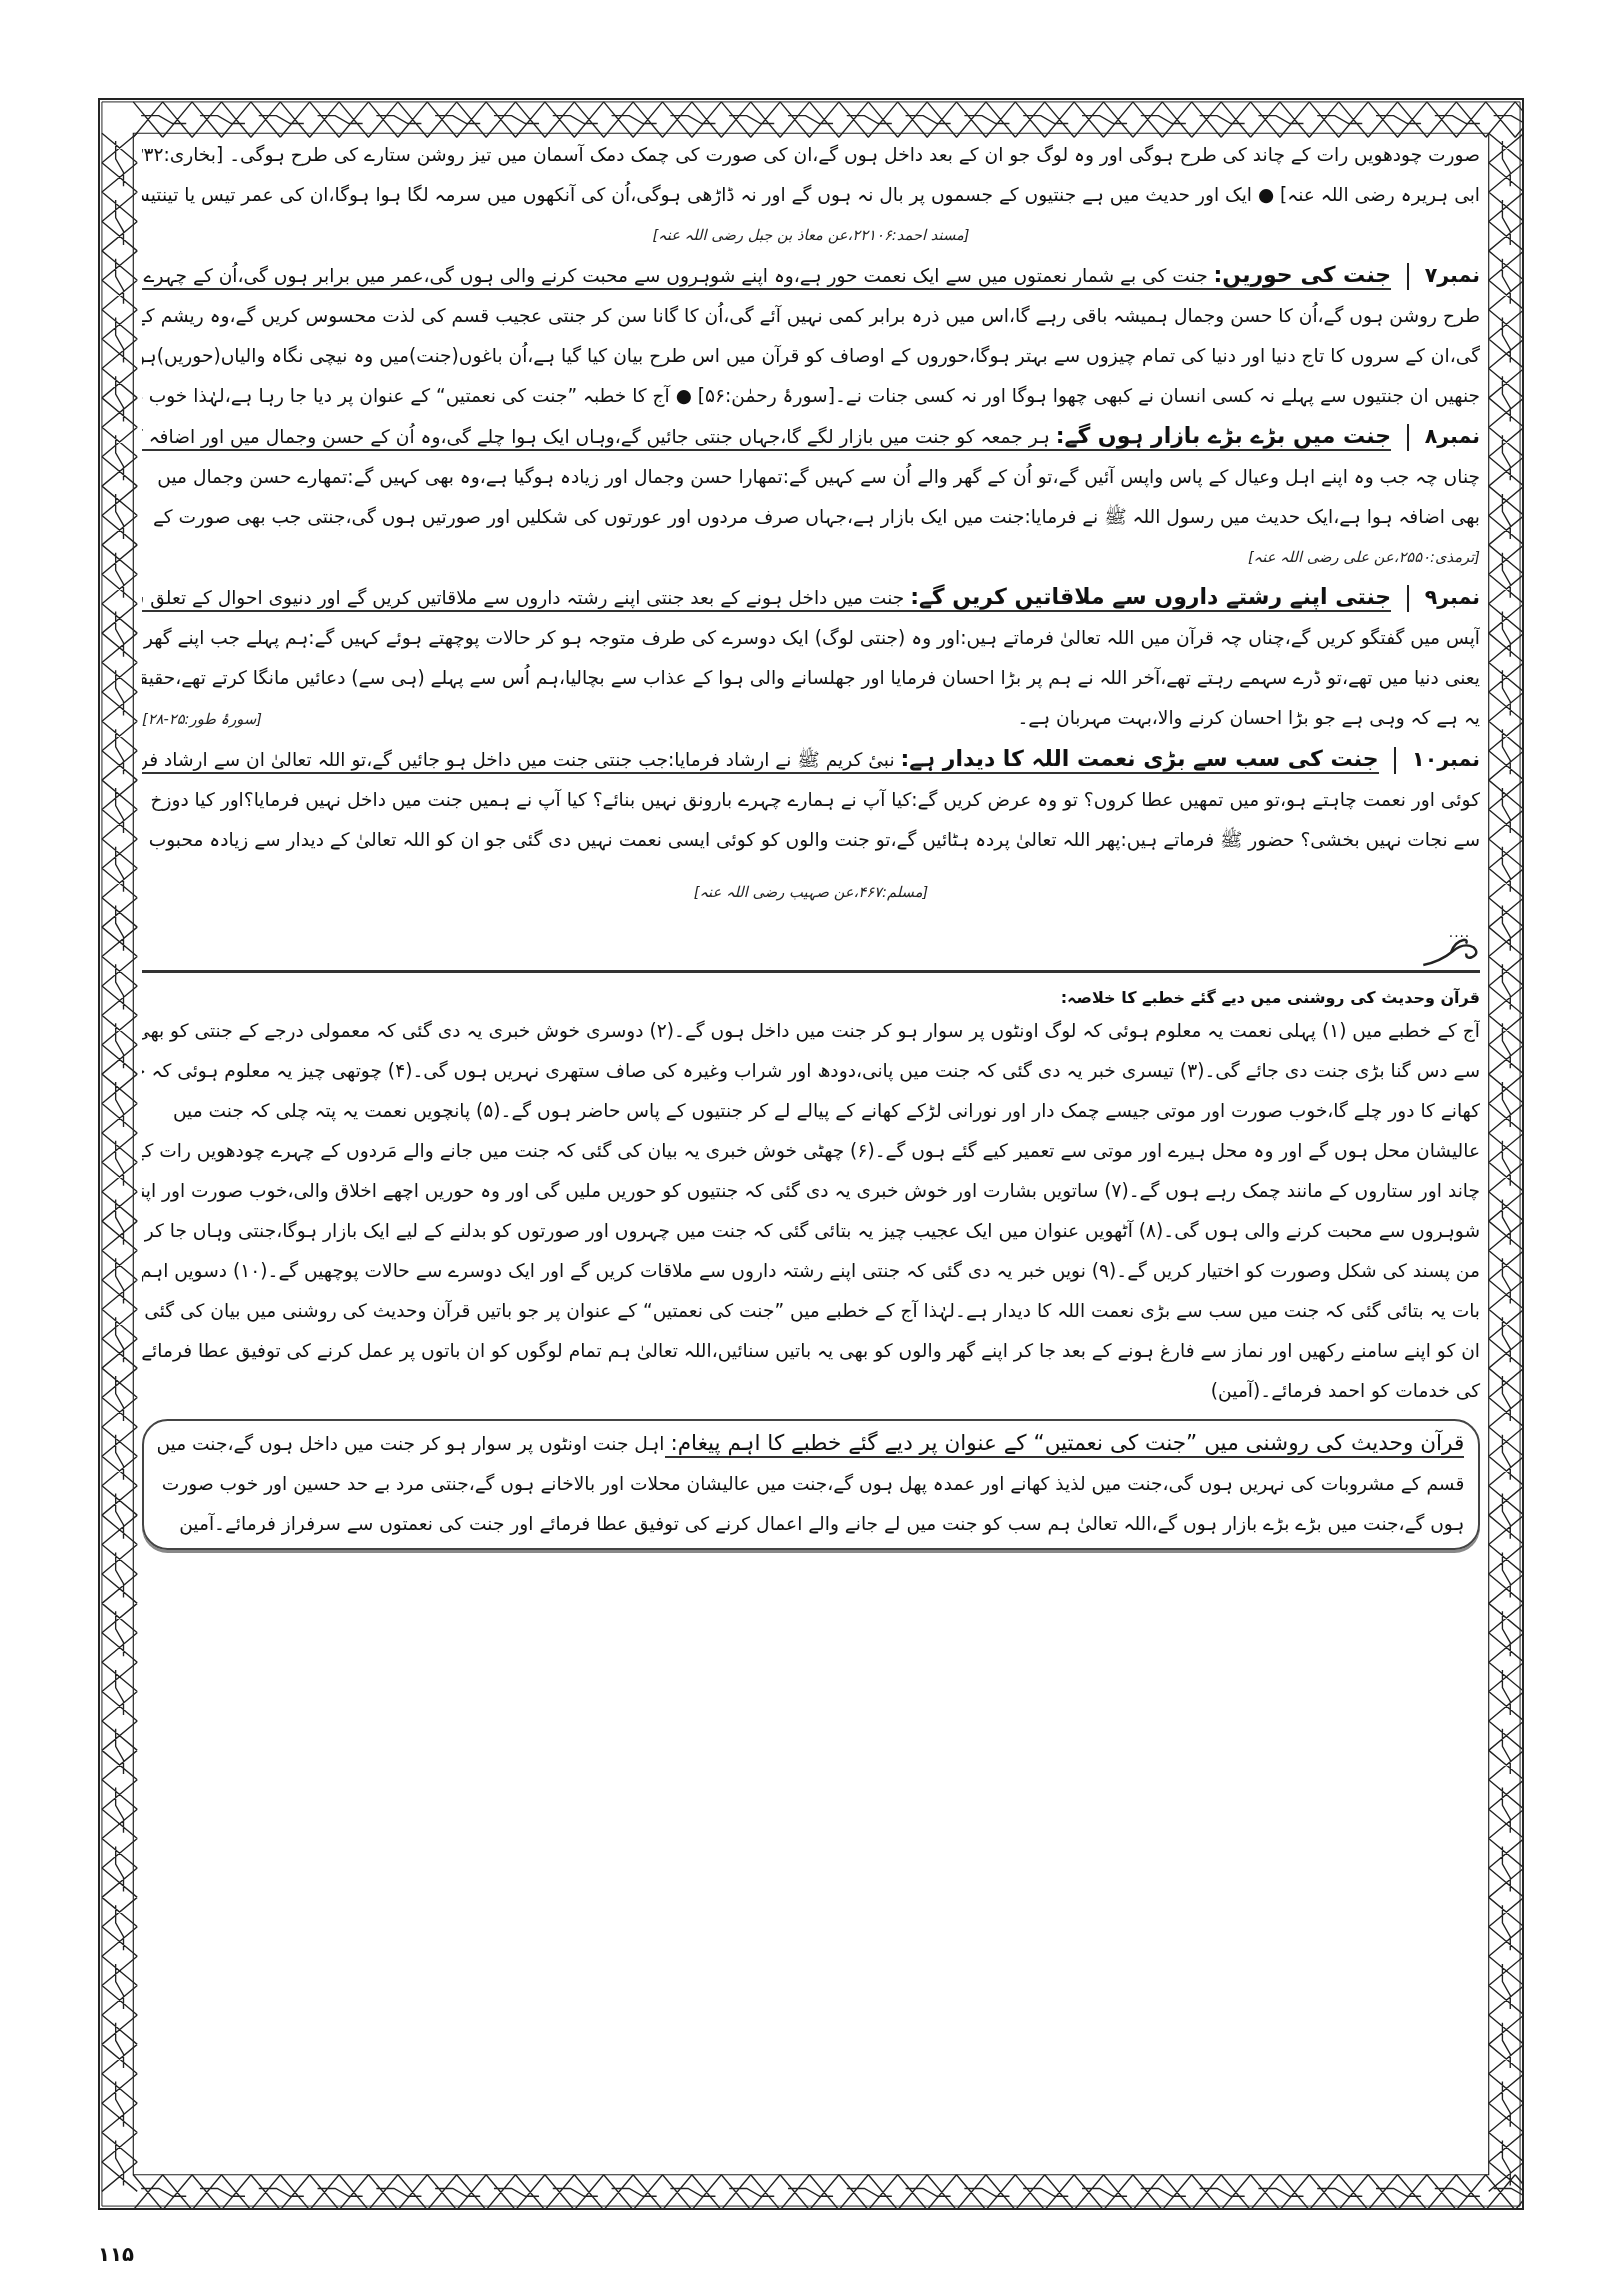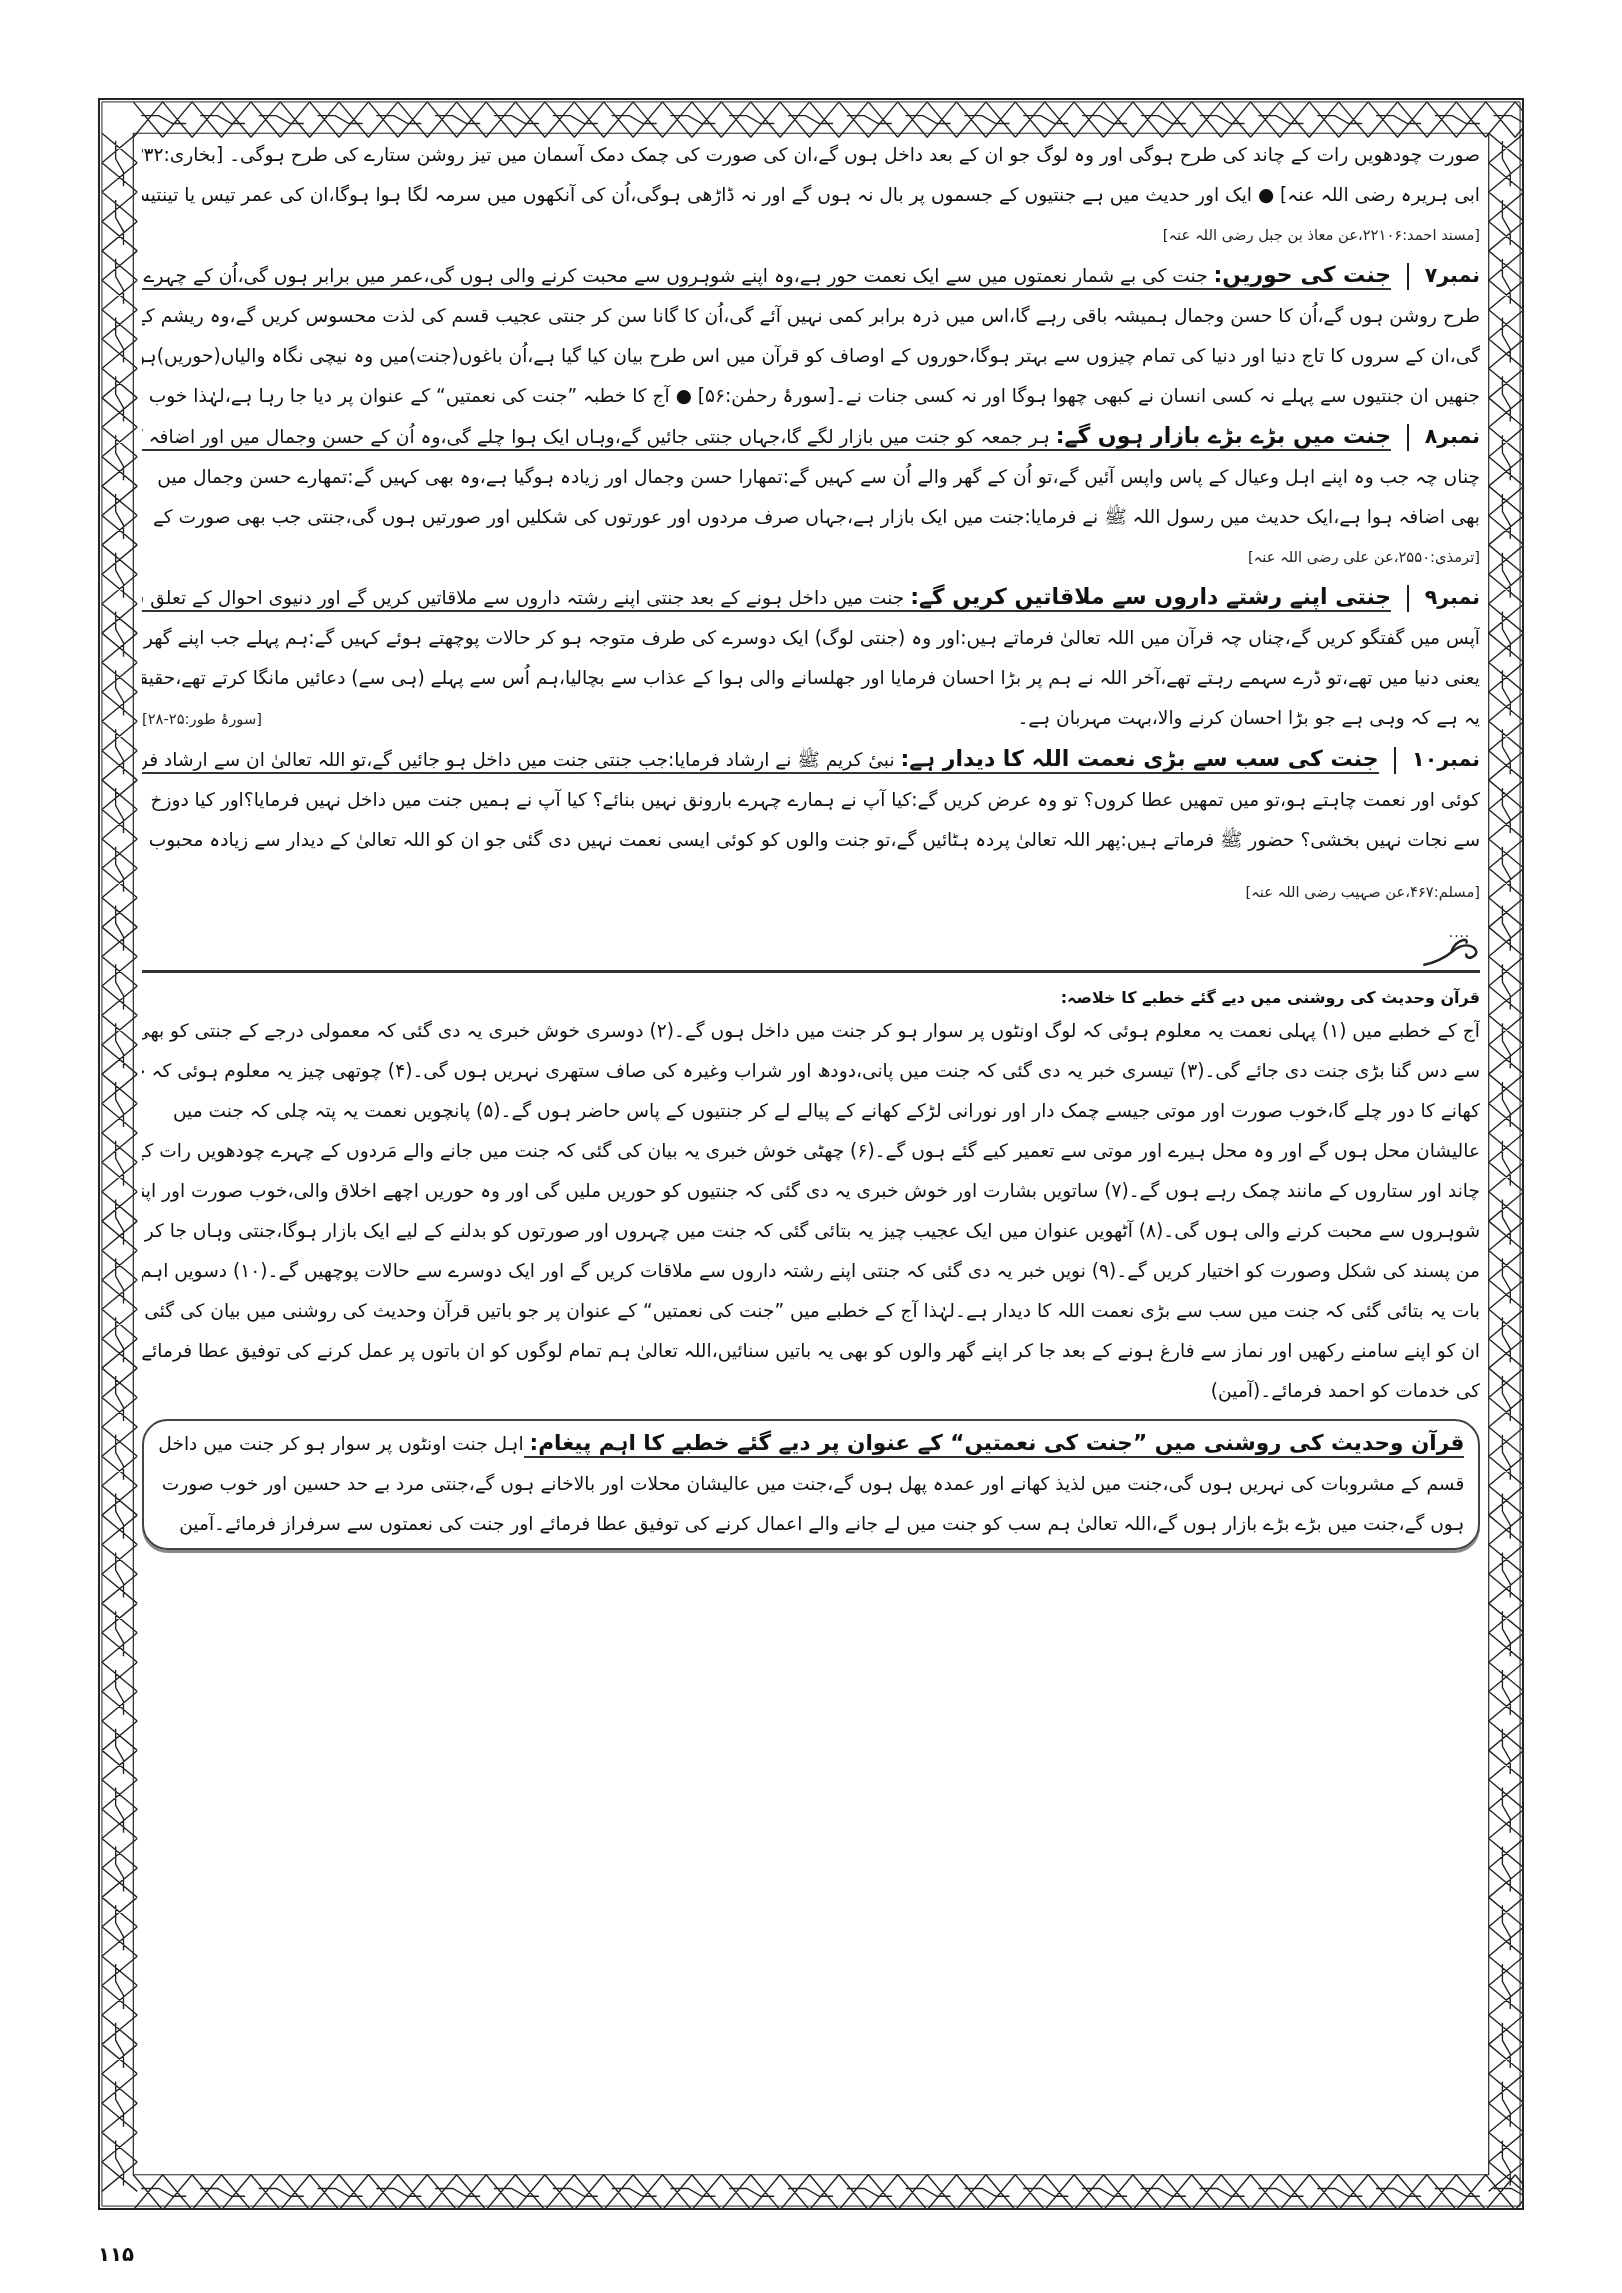--- a/index.html
+++ b/index.html
@@ -3,34 +3,34 @@
 <meta charset="utf-8">
 <style>
   html, body { margin: 0; padding: 0; background: #ffffff; }
   body { width: 1622px; height: 2294px; position: relative; overflow: hidden;
          font-family: "DejaVu Sans", sans-serif; color: #111; }
   .frame { position: absolute; left: 98px; top: 98px; width: 1426px; height: 2112px; }
   .frame svg { position: absolute; left: 0; top: 0; }
   .content { position: absolute; left: 142px; top: 135px; width: 1338px; height: 2058px; direction: rtl; }
   .line { font-size: 18.6px; line-height: 40px; text-align: justify; text-align-last: right; white-space: nowrap; overflow: hidden; }
   .para { font-size: 18.6px; line-height: 40px; text-align: justify; }
-  .ref { direction: rtl; text-align: right; font-size: 14.7px; color: #222; line-height: 40px; }
+  .ref { direction: rtl; text-align: center; font-size: 14.7px; color: #222; line-height: 40px; font-style: italic; }
   .ref-row { display: flex; justify-content: space-between; align-items: baseline; }
   .sec-num { font-weight: bold; font-size: 20.6px; white-space: nowrap; }
   .sec-bar { display: inline-block; width: 2px; height: 27.4px; background: #222; margin: 0 9.8px; vertical-align: middle; }
   .sec-title { font-weight: bold; font-size: 22px; white-space: nowrap; margin-top: 48px; }
   .sec-body { font-size: 18.6px; }
   .underlined { border-bottom: 2px solid #333; padding-bottom: 2px; }
   .divider { position: relative; height: 59px; margin-top: 11.8px; }
   .divider .rule { position: absolute; left: 0; right: 0; bottom: 9.8px; height: 2.9px; background: #333; }
   .divider .orn { position: absolute; right: 0; bottom: 9.8px; font-size: 27.4px; }
   .divider .dots { position: absolute; right: 9.8px; top: 0; font-size: 13.7px; letter-spacing: 1px; }
   .summary-title { font-size: 16px; font-weight: bold; margin: 5.9px 0 3.9px; }
   .box { border: 2px solid #444; border-radius: 25.5px; padding: 2px 13.7px 3.9px; margin-top: 7.8px; box-shadow: 0 2.9px 0 #888; }
-  .box-title { font-weight: bold; font-size: 21.6px; margin-top: 13px; }
+  .box-title { font-weight: normal; font-size: 21.6px; margin-top: 13px; }
   .page-num { position: absolute; left: 98px; top: 2227px; font-size: 19.6px; font-weight: bold; direction: rtl; margin-top: 16px; }
 </style>
 </head>
 <body>
 
 <div class="frame">
   <svg id="border-svg" width="1426" height="2112" viewBox="0 0 1455 2155">
       <path d="M1 1 H1454 V2154 H1 Z" fill="none" stroke="#222" stroke-width="2"></path>
       <path d="M4 4 H1451 V2151 H4 Z" fill="none" stroke="#222" stroke-width="1"></path>
       <path d="M36 4 L66 40 M36 40 L66 4 M66 4 L96 40 M66 40 L96 4 M44 18 H62 L76 26 H90 M96 4 L126 40 M96 40 L126 4 M126 4 L156 40 M126 40 L156 4 M104 18 H122 L136 26 H150 M156 4 L186 40 M156 40 L186 4 M186 4 L216 40 M186 40 L216 4 M164 18 H182 L196 26 H210 M216 4 L246 40 M216 40 L246 4 M246 4 L276 40 M246 40 L276 4 M224 18 H242 L256 26 H270 M276 4 L306 40 M276 40 L306 4 M306 4 L336 40 M306 40 L336 4 M284 18 H302 L316 26 H330 M336 4 L366 40 M336 40 L366 4 M366 4 L396 40 M366 40 L396 4 M344 18 H362 L376 26 H390 M396 4 L426 40 M396 40 L426 4 M426 4 L456 40 M426 40 L456 4 M404 18 H422 L436 26 H450 M456 4 L486 40 M456 40 L486 4 M486 4 L516 40 M486 40 L516 4 M464 18 H482 L496 26 H510 M516 4 L546 40 M516 40 L546 4 M546 4 L576 40 M546 40 L576 4 M524 18 H542 L556 26 H570 M576 4 L606 40 M576 40 L606 4 M606 4 L636 40 M606 40 L636 4 M584 18 H602 L616 26 H630 M636 4 L666 40 M636 40 L666 4 M666 4 L696 40 M666 40 L696 4 M644 18 H662 L676 26 H690 M696 4 L726 40 M696 40 L726 4 M726 4 L756 40 M726 40 L756 4 M704 18 H722 L736 26 H750 M756 4 L786 40 M756 40 L786 4 M786 4 L816 40 M786 40 L816 4 M764 18 H782 L796 26 H810 M816 4 L846 40 M816 40 L846 4 M846 4 L876 40 M846 40 L876 4 M824 18 H842 L856 26 H870 M876 4 L906 40 M876 40 L906 4 M906 4 L936 40 M906 40 L936 4 M884 18 H902 L916 26 H930 M936 4 L966 40 M936 40 L966 4 M966 4 L996 40 M966 40 L996 4 M944 18 H962 L976 26 H990 M996 4 L1026 40 M996 40 L1026 4 M1026 4 L1056 40 M1026 40 L1056 4 M1004 18 H1022 L1036 26 H1050 M1056 4 L1086 40 M1056 40 L1086 4 M1086 4 L1116 40 M1086 40 L1116 4 M1064 18 H1082 L1096 26 H1110 M1116 4 L1146 40 M1116 40 L1146 4 M1146 4 L1176 40 M1146 40 L1176 4 M1124 18 H1142 L1156 26 H1170 M1176 4 L1206 40 M1176 40 L1206 4 M1206 4 L1236 40 M1206 40 L1236 4 M1184 18 H1202 L1216 26 H1230 M1236 4 L1266 40 M1236 40 L1266 4 M1266 4 L1296 40 M1266 40 L1296 4 M1244 18 H1262 L1276 26 H1290 M1296 4 L1326 40 M1296 40 L1326 4 M1326 4 L1356 40 M1326 40 L1356 4 M1304 18 H1322 L1336 26 H1350 M1356 4 L1386 40 M1356 40 L1386 4 M1386 4 L1416 40 M1386 40 L1416 4 M1364 18 H1382 L1396 26 H1410 M1416 4 L1446 40 M1416 40 L1446 4 M1446 4 L1476 40 M1446 40 L1476 4 M1424 18 H1442 L1456 26 H1470 " fill="none" stroke="#222" stroke-width="1.4"></path>

